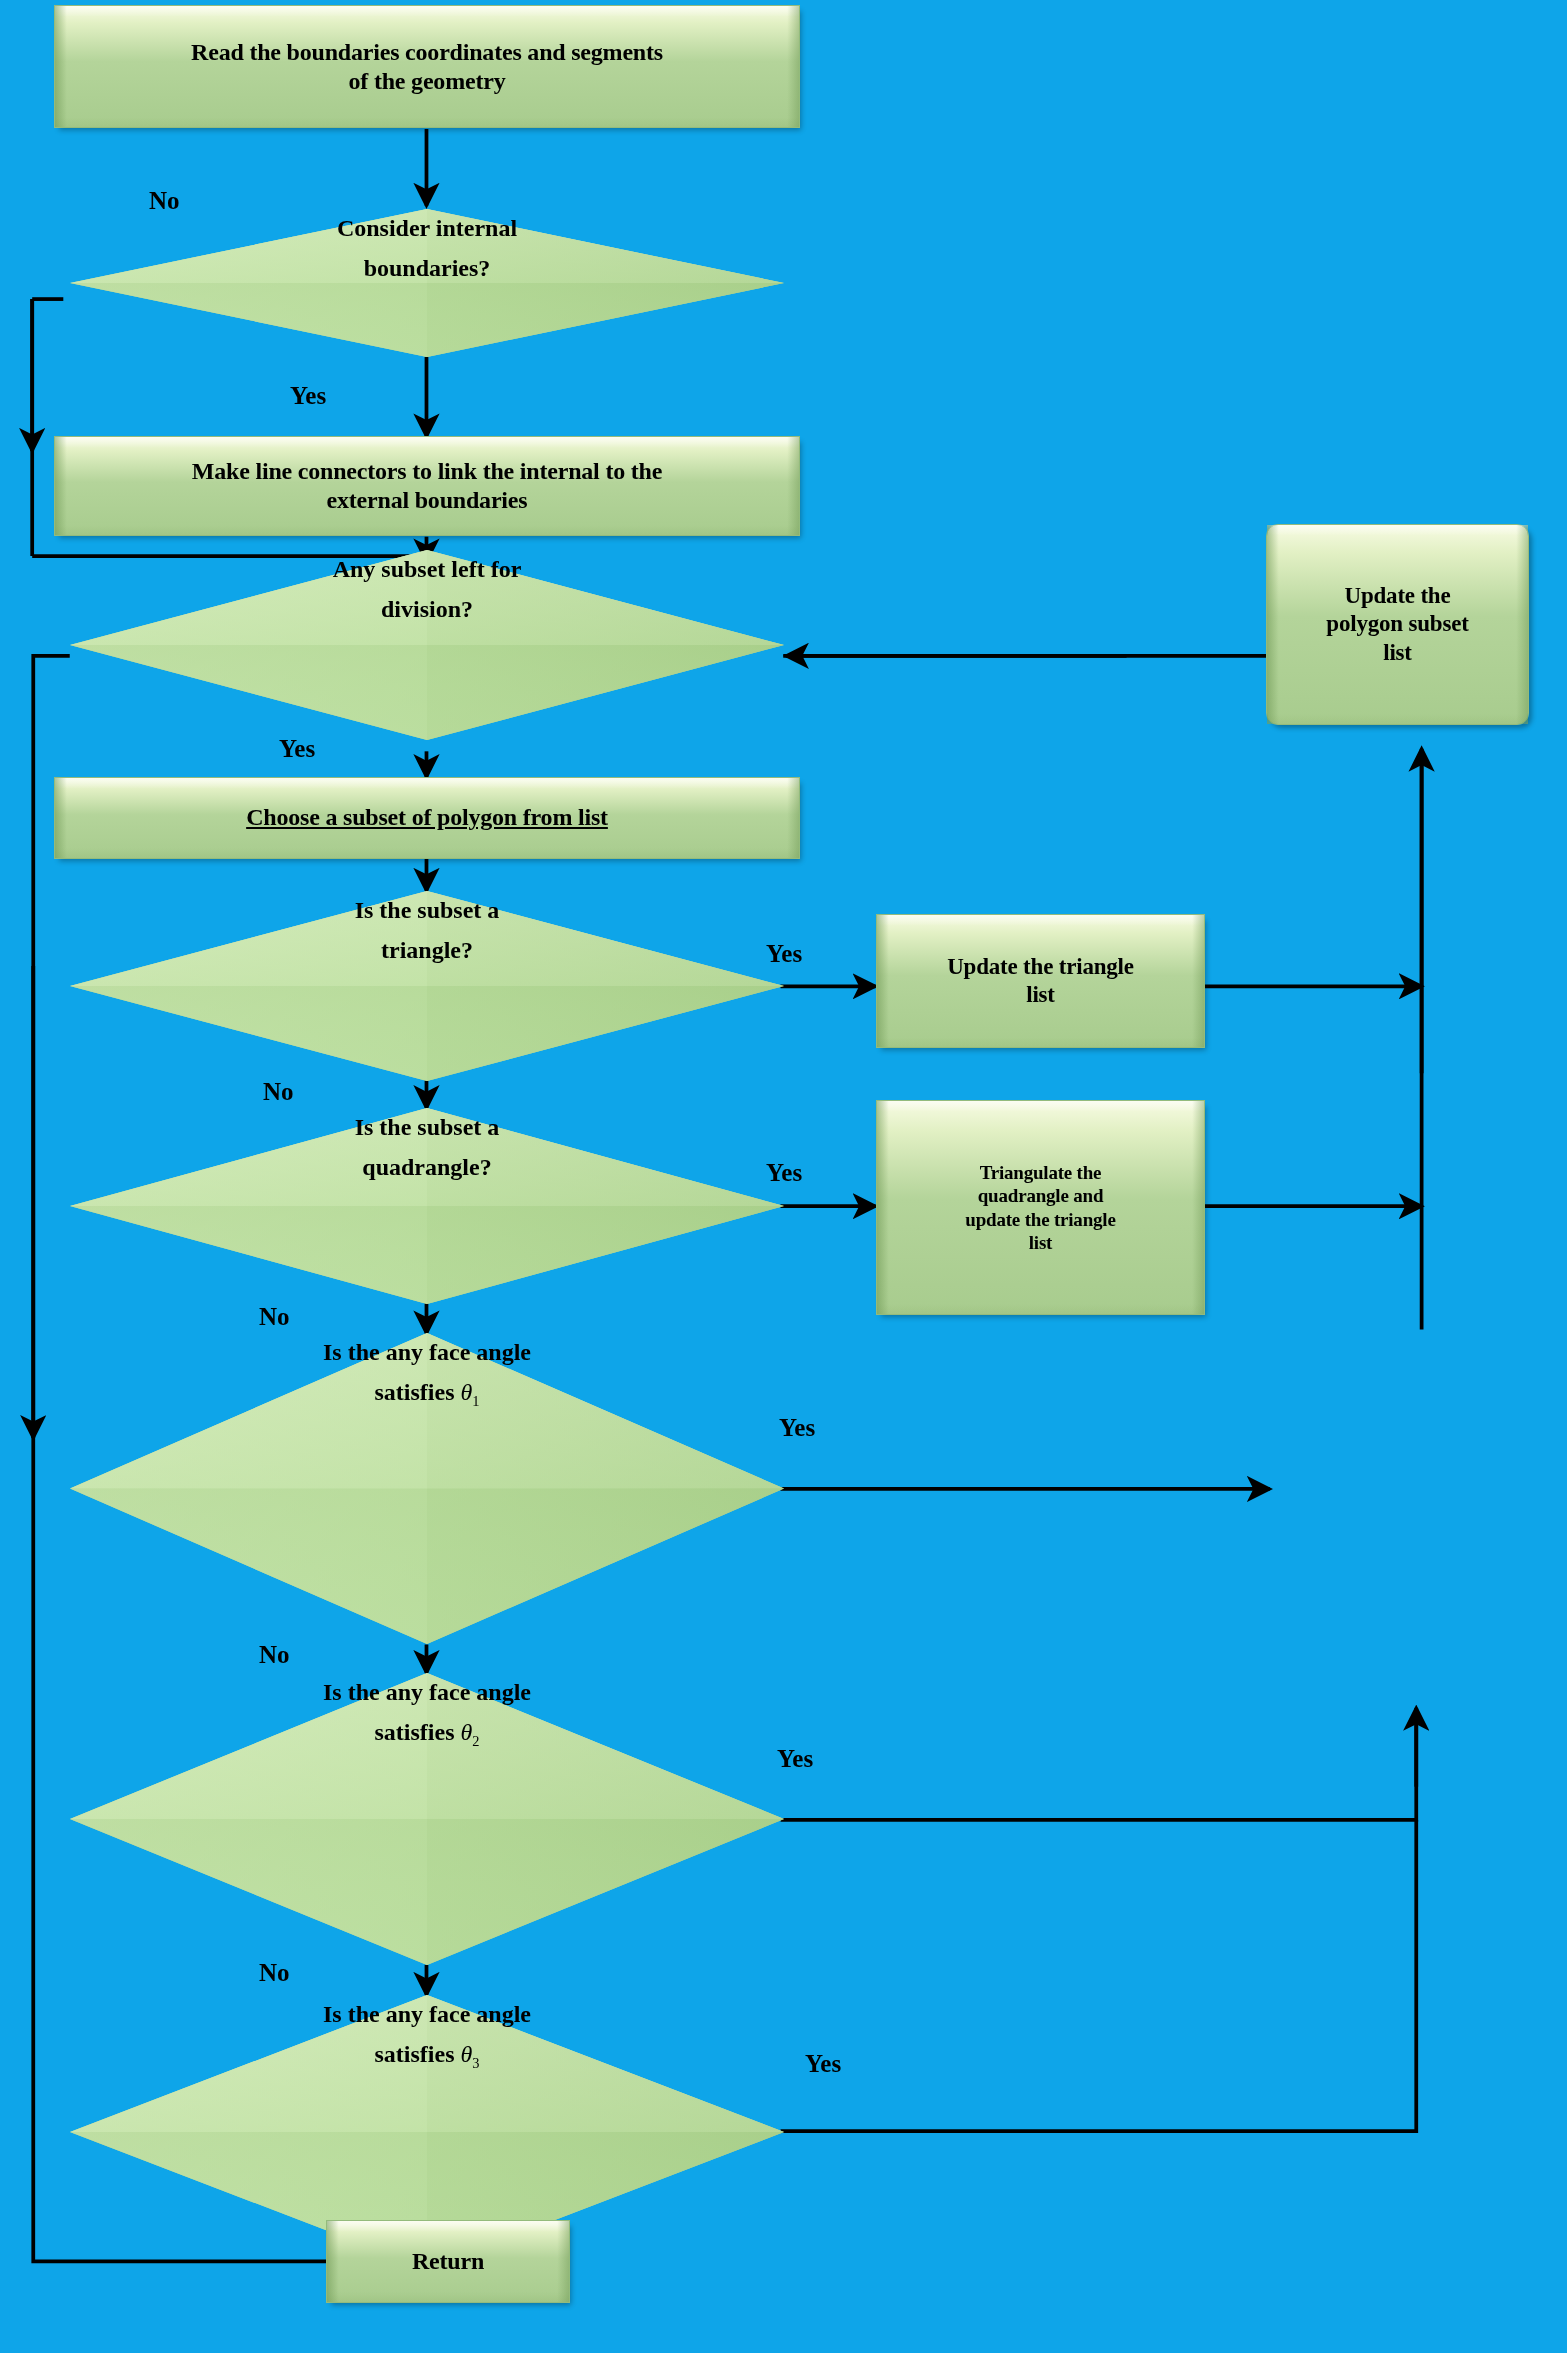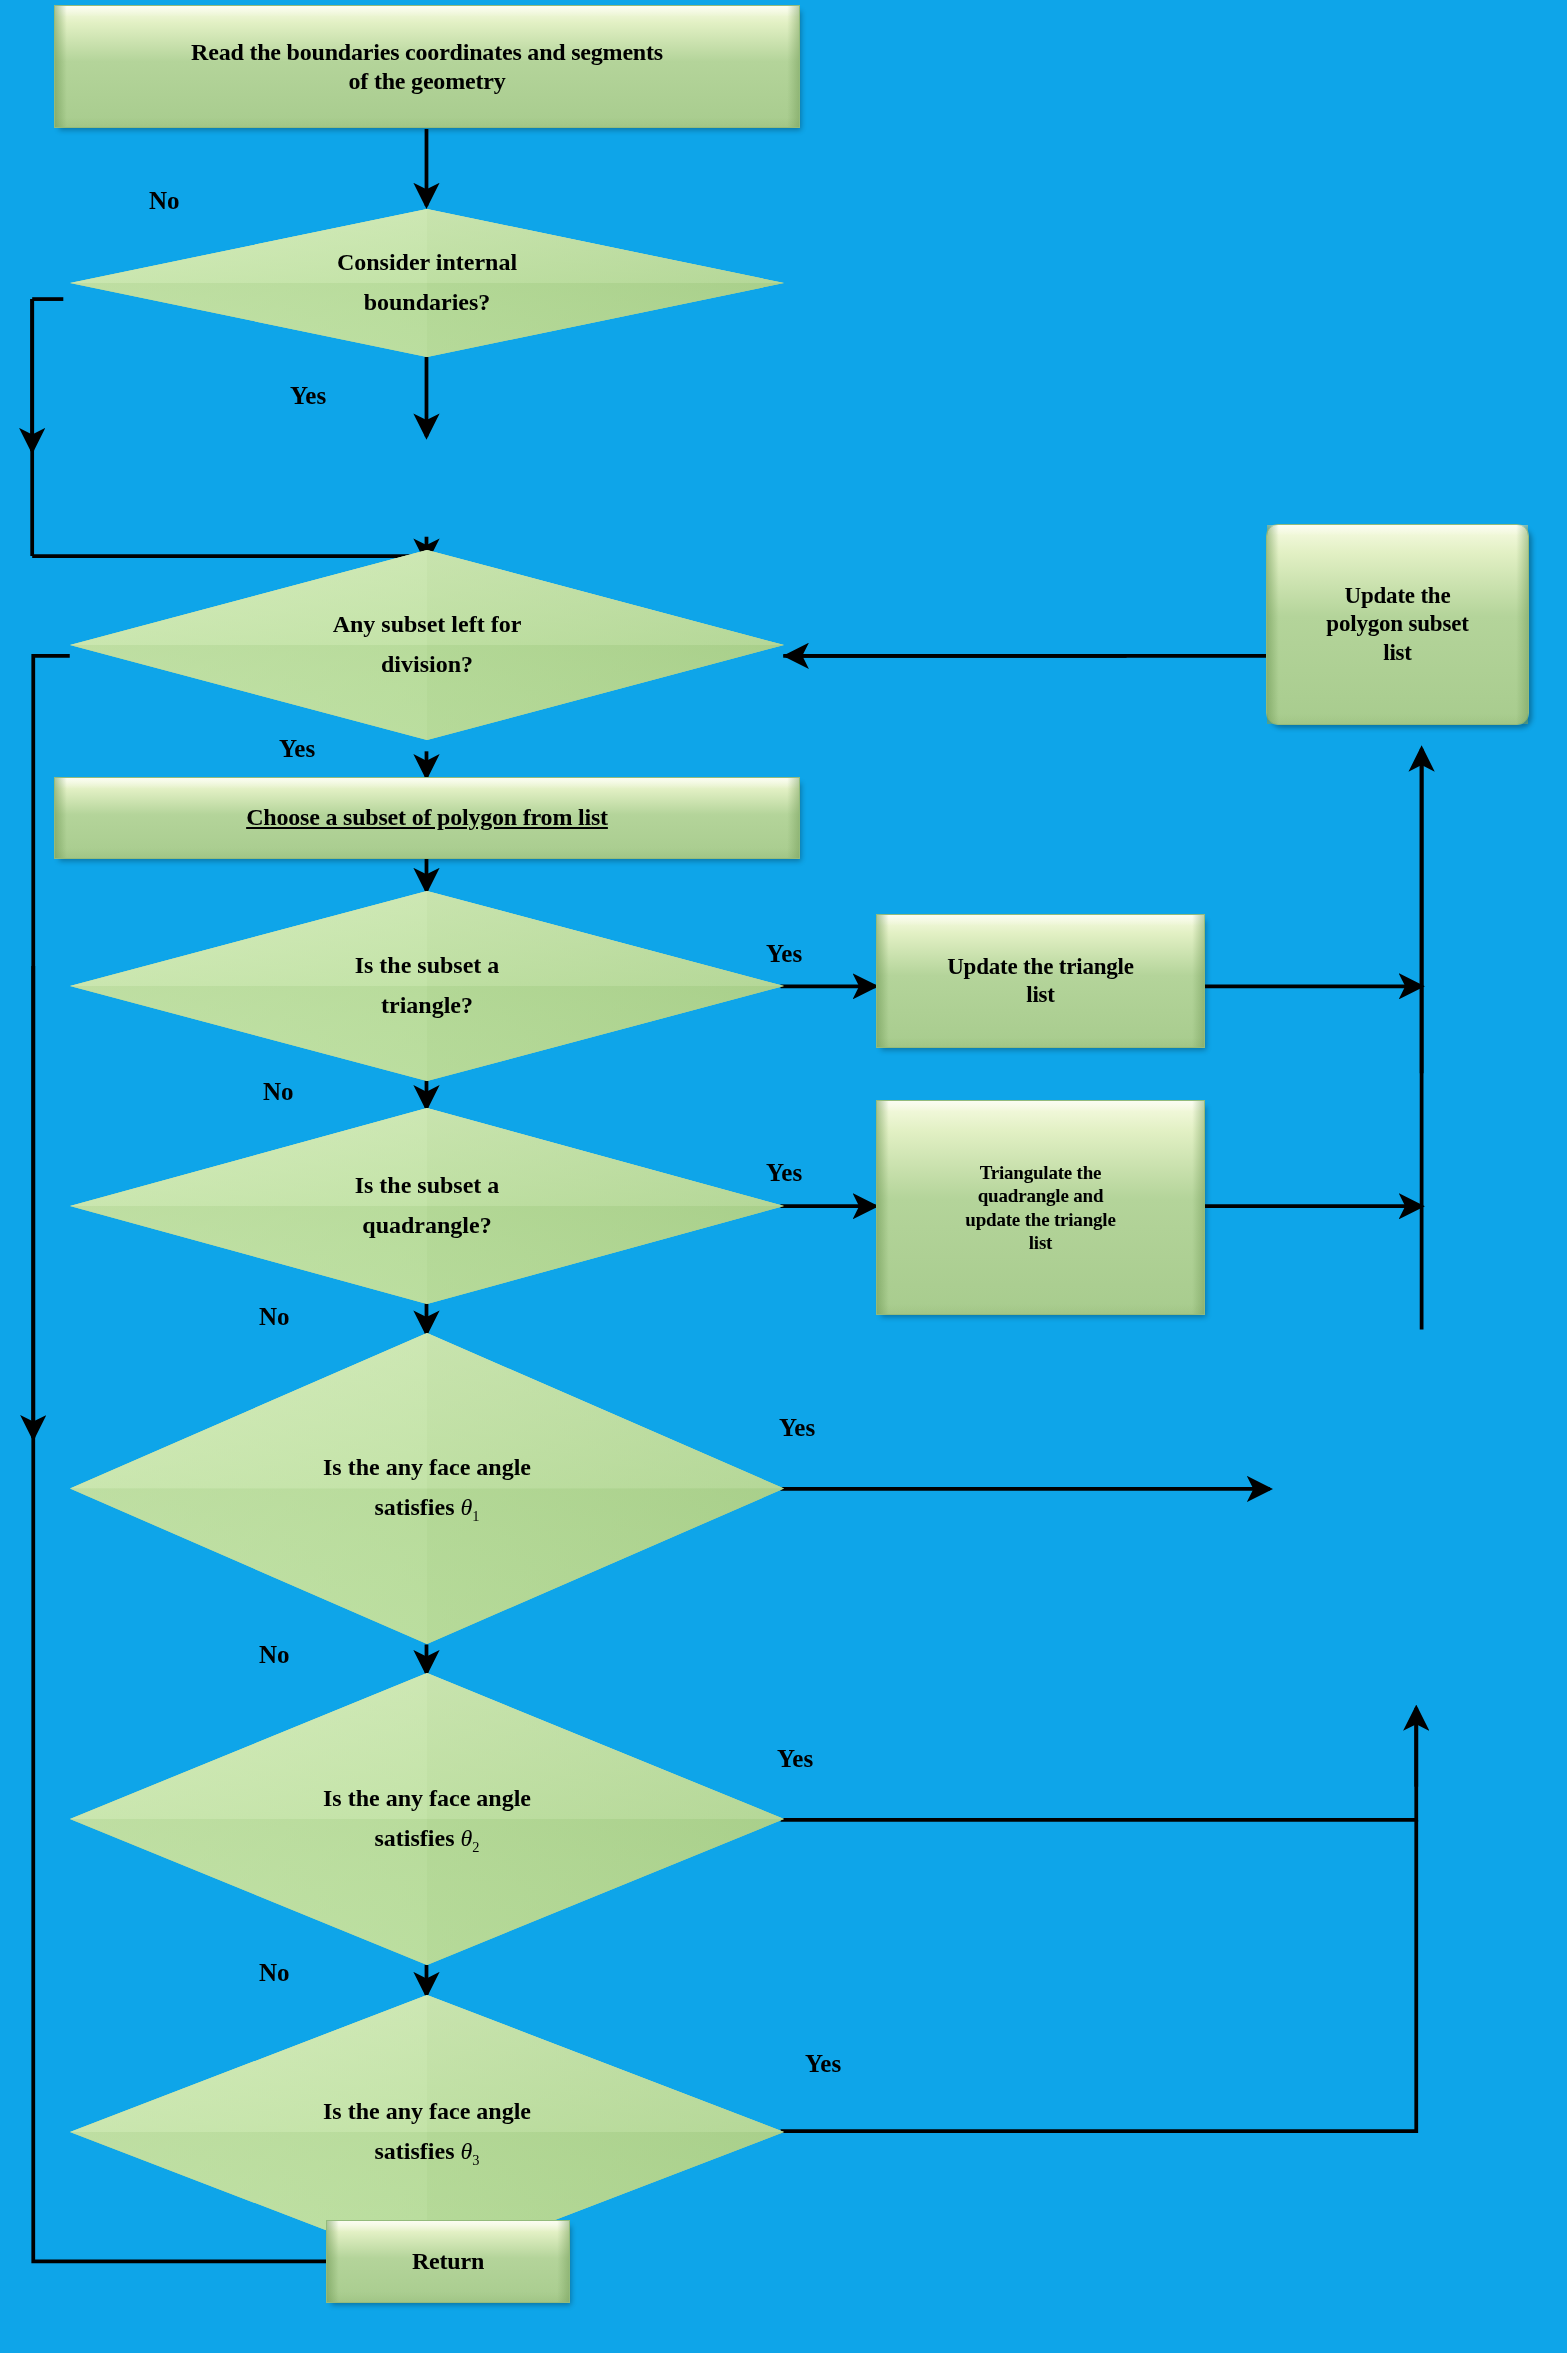--- a/index.html
+++ b/index.html
@@ -76,21 +76,21 @@
     font-family: "Liberation Sans", "DejaVu Sans", sans-serif;
     font-weight: bold;
     letter-spacing: 0;
   }
 
   
   .dec {
     position: absolute;
     z-index: 2;
     display: flex;
-    align-items: center;
+    align-items: flex-start;
     justify-content: center;
   }
   .dec .dshape {
     position: absolute;
     left: 0; top: 0;
     width: 100%;
     height: 100%;
     clip-path: polygon(50% 0%, 100% 50%, 50% 100%, 0% 50%);
     background:
       radial-gradient(ellipse 62% 62% at 50% 46%, #cbe6ae 0%, #bcdfa0 40%, #a9cf8b 78%, #9ec782 100%);
@@ -229,20 +229,26 @@
     <div class="facet f-top"></div>
     <div class="facet f-bot"></div>
     <div class="facet f-left"></div>
     <div class="facet f-right"></div>
     <div class="lbl" style="font-size:24px;">
       <span>Consider internal</span><br>
       <span>boundaries?</span>
     </div>
   </div>
 
+  <div class="node proc" style="left:54px; top:436px; width:746px; height:100px;">
+    <div class="lbl" style="font-size:24px;">
+      <span>Make line connectors to link the internal to the</span><br>
+      <span>external boundaries</span>
+    </div>
+  </div>
 
   <div class="dec" style="left:70px; top:550px; width:714px; height:190px;">
     <div class="dshape"></div>
     <div class="facet f-top"></div>
     <div class="facet f-bot"></div>
     <div class="facet f-left"></div>
     <div class="facet f-right"></div>
     <div class="lbl" style="font-size:24px;">
       <span>Any subset left for</span><br>
       <span>division?</span>

